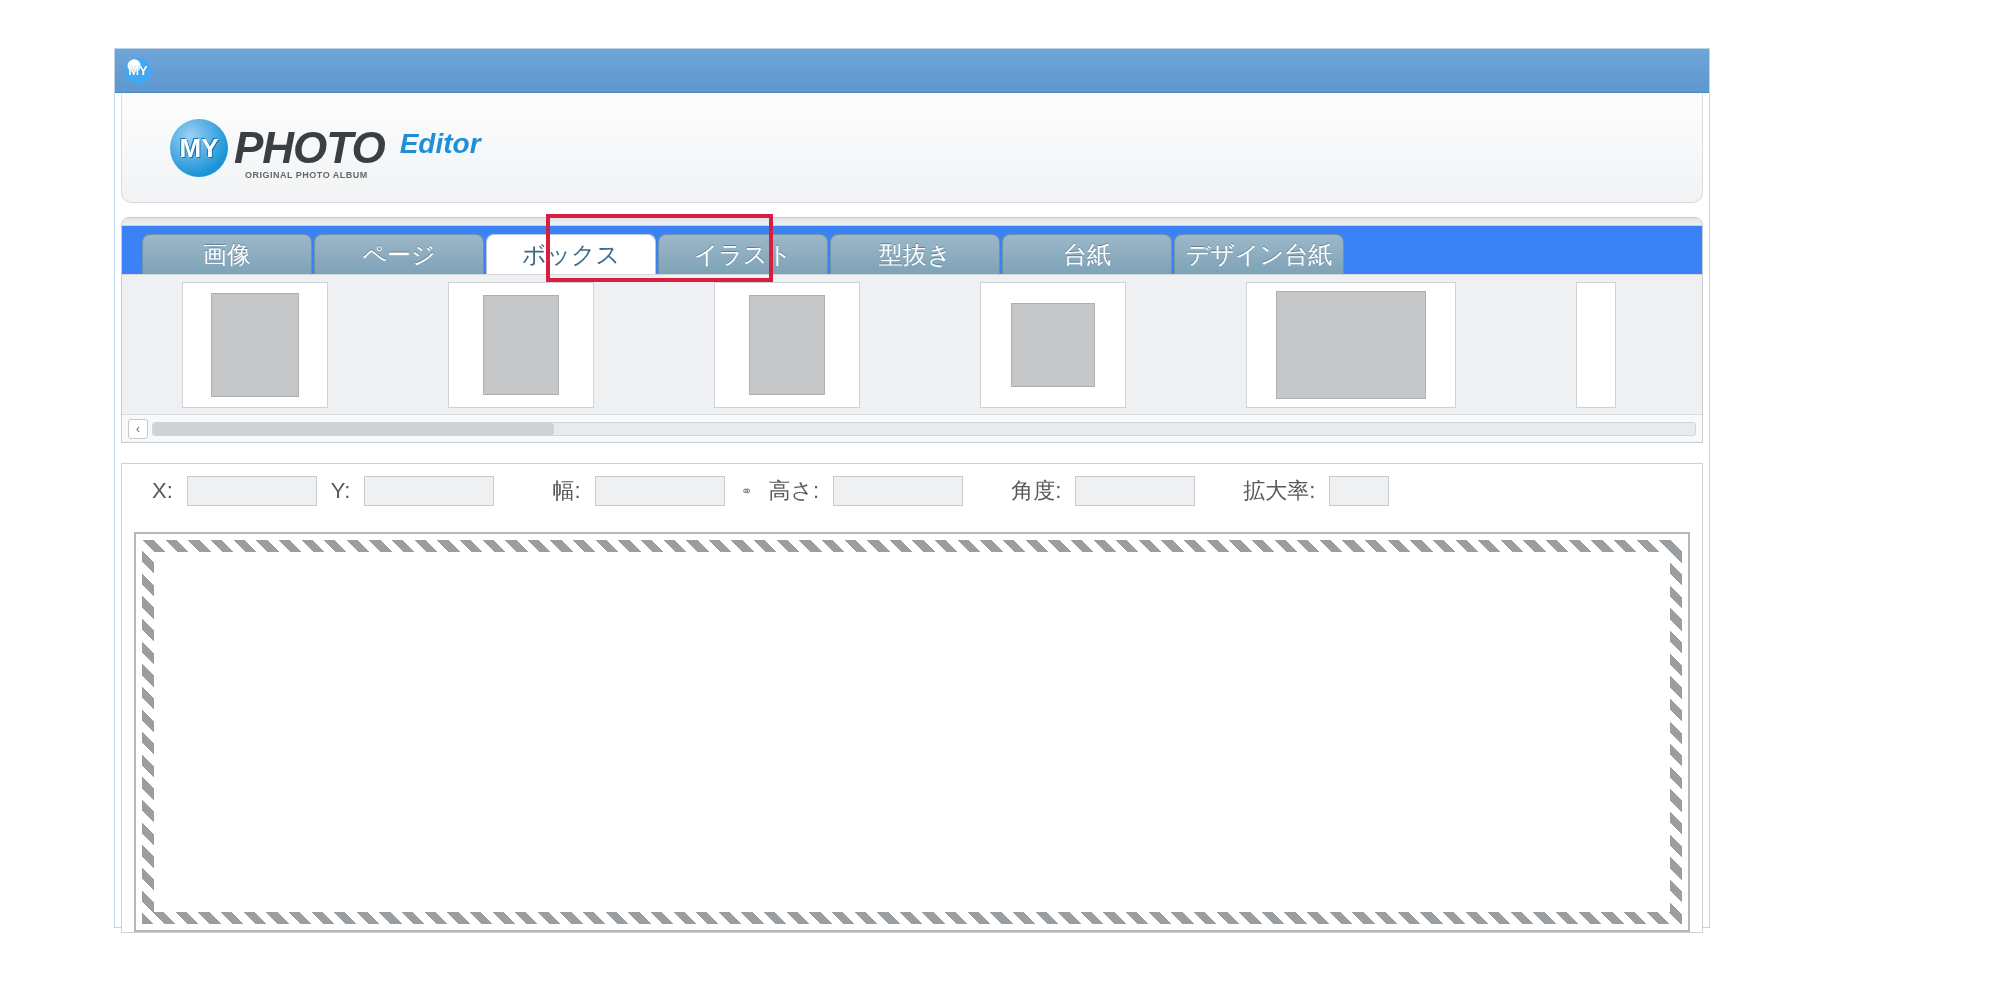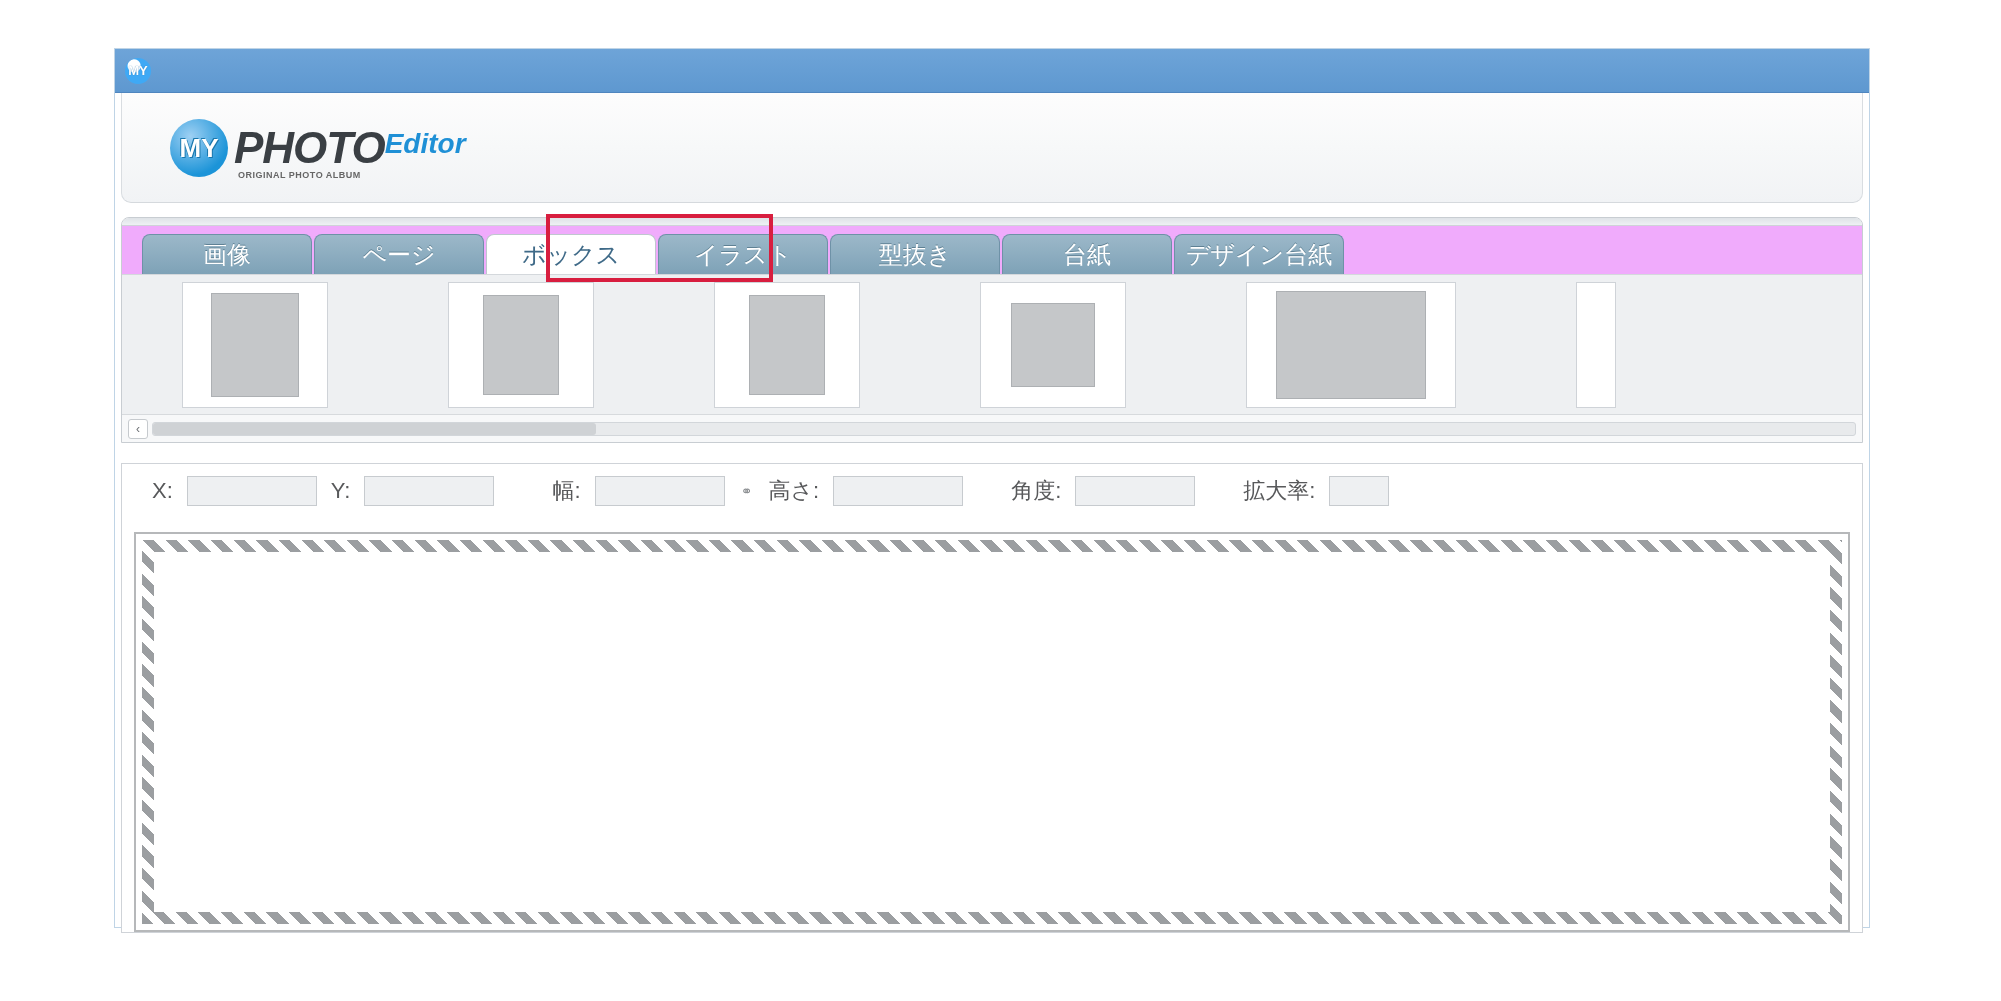--- a/index.html
+++ b/index.html
@@ -1,35 +1,35 @@
 <!DOCTYPE html>
 <html><head>
 <meta charset="utf-8">
 <style>
   * { box-sizing: border-box; margin: 0; padding: 0; }
   html, body { width: 2001px; height: 1001px; background: #ffffff; font-family: "Meiryo", "Hiragino Sans", Arial, sans-serif; overflow: hidden; }
 
-  .window-outer { position: absolute; left: 114px; top: 48px; width: 1756px; height: 880px; border: 1px solid #bfd4e6; background: #ffffff; }
+  .window-outer { position: absolute; left: 114px; top: 48px; width: 1596px; height: 880px; border: 1px solid #bfd4e6; background: #ffffff; }
 
   
   .titlebar { height: 44px; background: linear-gradient(#6ea4d8, #5e98d0); border-bottom: 1px solid #4f86bf; display: flex; align-items: center; padding-left: 10px; }
   .titlebar-icon { width: 26px; height: 26px; border-radius: 50%; background: radial-gradient(circle at 35% 30%, #ffffff 0 6px, #3fa9f5 7px); display: flex; align-items: center; justify-content: center; color: #fff; font-weight: bold; font-size: 13px; text-shadow: 0 0 1px #2c76ae; }
 
   
   .header-panel { height: 110px; background: linear-gradient(#fdfdfd, #f1f3f5); border-bottom: 1px solid #d5d9dd; display: flex; align-items: center; padding-left: 48px; border-radius: 0 0 10px 10px; margin: 0 6px; border-left:1px solid #d9dde1; border-right:1px solid #d9dde1; }
   .logo-wrap { display: flex; align-items: center; gap: 6px; }
   .logo-my { width: 58px; height: 58px; border-radius: 50%; background: radial-gradient(circle at 35% 30%, #9ed0f3, #1c94d8 70%); display: flex; align-items: center; justify-content: center; color: #fff; font: 800 26px/1 Arial; text-shadow: -1px -1px 0 #1977ad, 1px 1px 0 #1977ad; }
   .logo-book { font: 800 italic 44px/1 Arial; color: #3a3f44; letter-spacing: -1px; position: relative; }
-  .logo-editor { font: 700 italic 28px/1 Arial; color: #1f90d6; margin-left: 0; position: relative; top:-10px; }
-  .logo-sub { position:absolute; bottom:-10px; left:4px; font: 700 9px/1 Arial; color:#666; letter-spacing:0.5px; }
+  .logo-editor { font: 700 italic 28px/1 Arial; color: #1f90d6; margin-left: 15px; position: relative; top:-10px; }
+  .logo-sub { position:absolute; bottom:-10px; left:11px; font: 700 9px/1 Arial; color:#666; letter-spacing:0.5px; }
 
   
   .tabs-panel { margin: 14px 6px 0 6px; border: 1px solid #c8cdd2; border-radius: 8px 8px 0 0; background: #fbfbfb; overflow:hidden; }
   .tabs-bar { height: 8px; background: linear-gradient(#dfe3e7,#eef1f4); border-bottom:1px solid #cfd3d8; }
-  .tabs-row { display: flex; gap: 2px; padding: 0 20px; align-items: flex-end; height: 48px; background:#f0abfc; }
+  .tabs-row { display: flex; gap: 2px; padding: 0 20px; align-items: flex-end; height: 48px; background:#3b82f6; }
   .tab { flex: 0 0 170px; height: 40px; border-radius: 8px 8px 0 0; background: linear-gradient(#9cb8c9,#7ea2b7); color: #fff; font-size: 24px; display:flex; align-items:center; justify-content:center; border:1px solid #6e92a7; border-bottom:none; cursor:pointer; text-shadow:0 -1px 0 #5f8194; }
   .tab.active { background: #ffffff; color:#3f6a88; border-color:#bfc7ce; text-shadow:none;font-family:Liberation Mono, monospace; }
   .highlight-box { position:absolute; border:4px solid #d81e3f; pointer-events:none; }
 
   
   .thumb-strip { height: 140px; background: #eef0f2; border-top:1px solid #d4d8dc; display:flex; align-items:center; gap: 120px; padding-left: 60px; overflow:hidden; }
   .thumb-card { width: 146px; height: 126px; background:#fff; border:1px solid #cfd3d8; display:flex; align-items:center; justify-content:center; }
   .thumb-card.wide { width: 210px; }
   .thumb-inner { background:#c5c7c9; border:1px solid #adb0b3; }
   .thumb-inner.s1 { width: 88px; height: 104px; }

